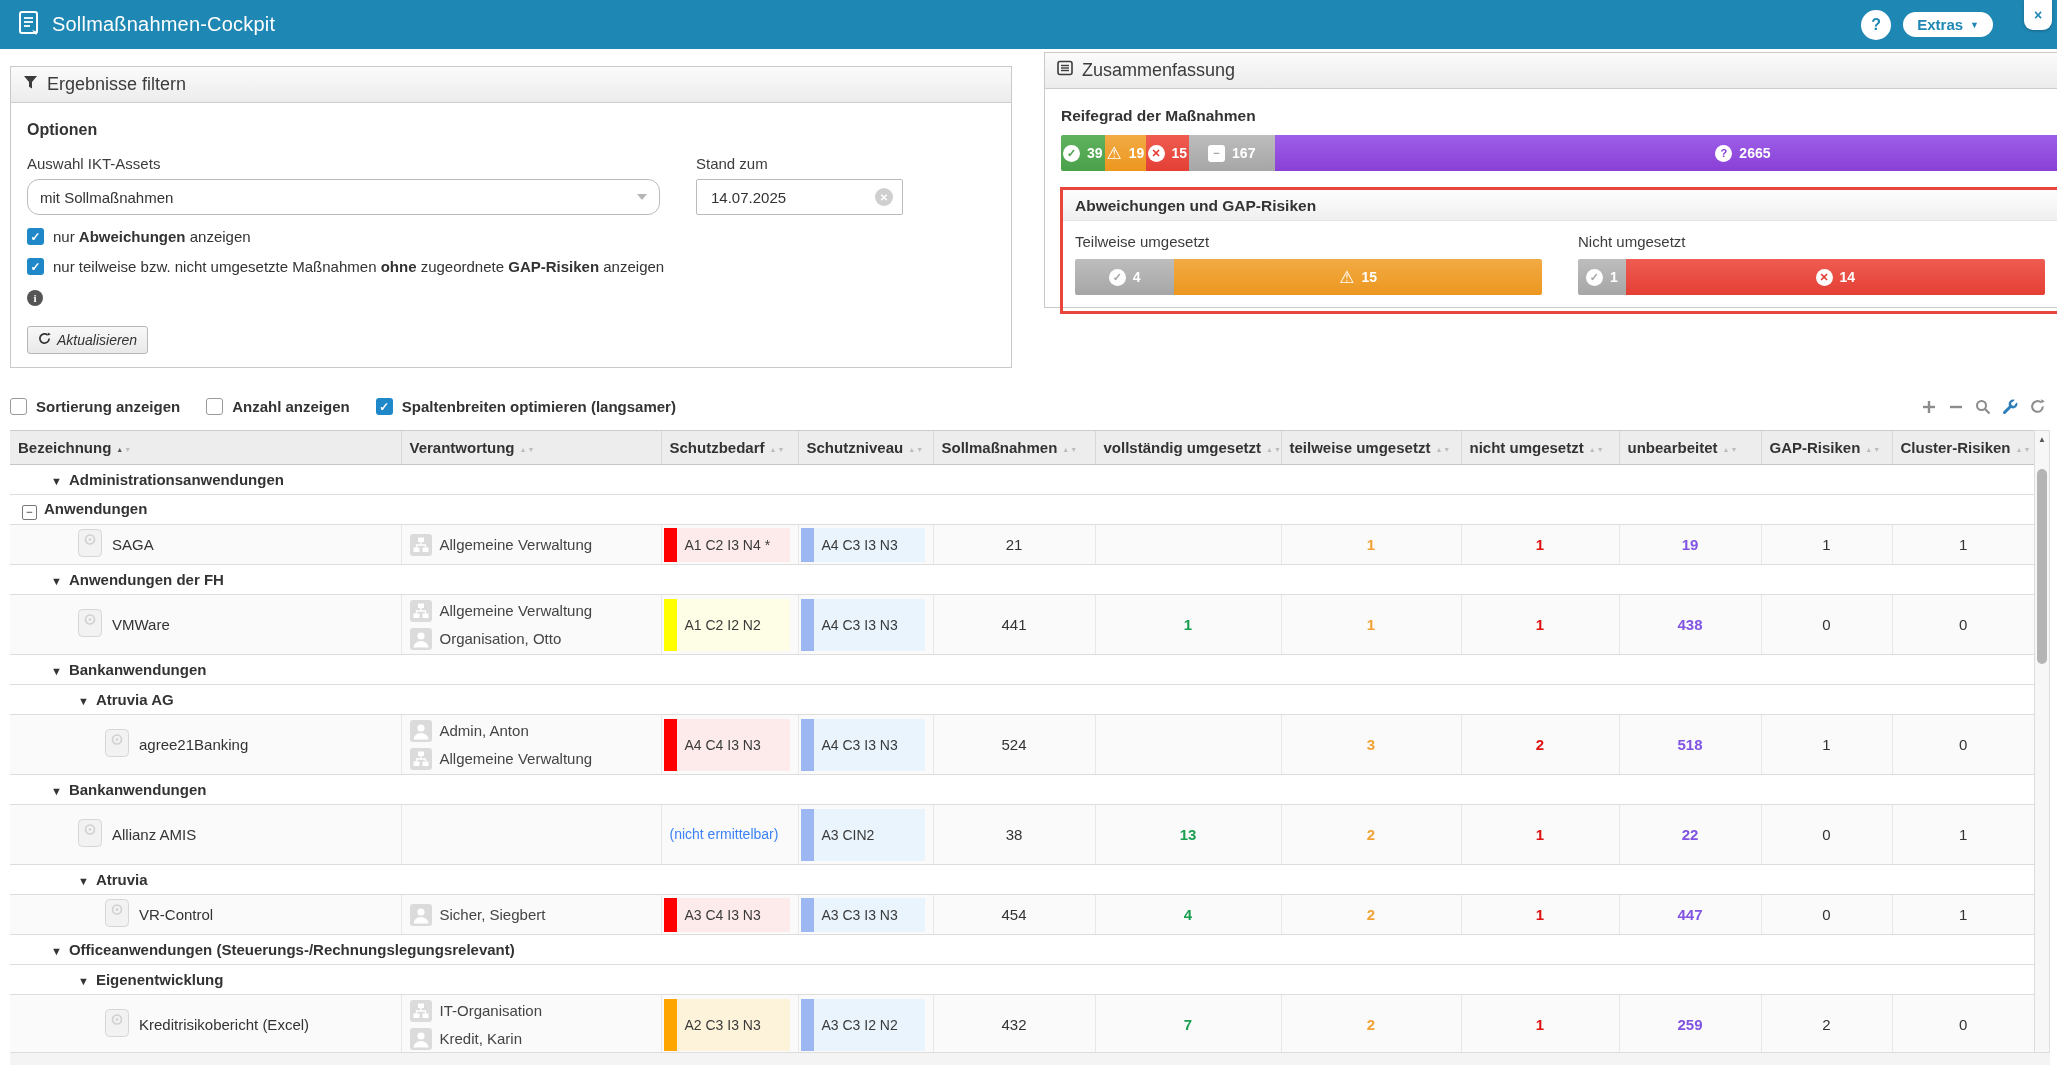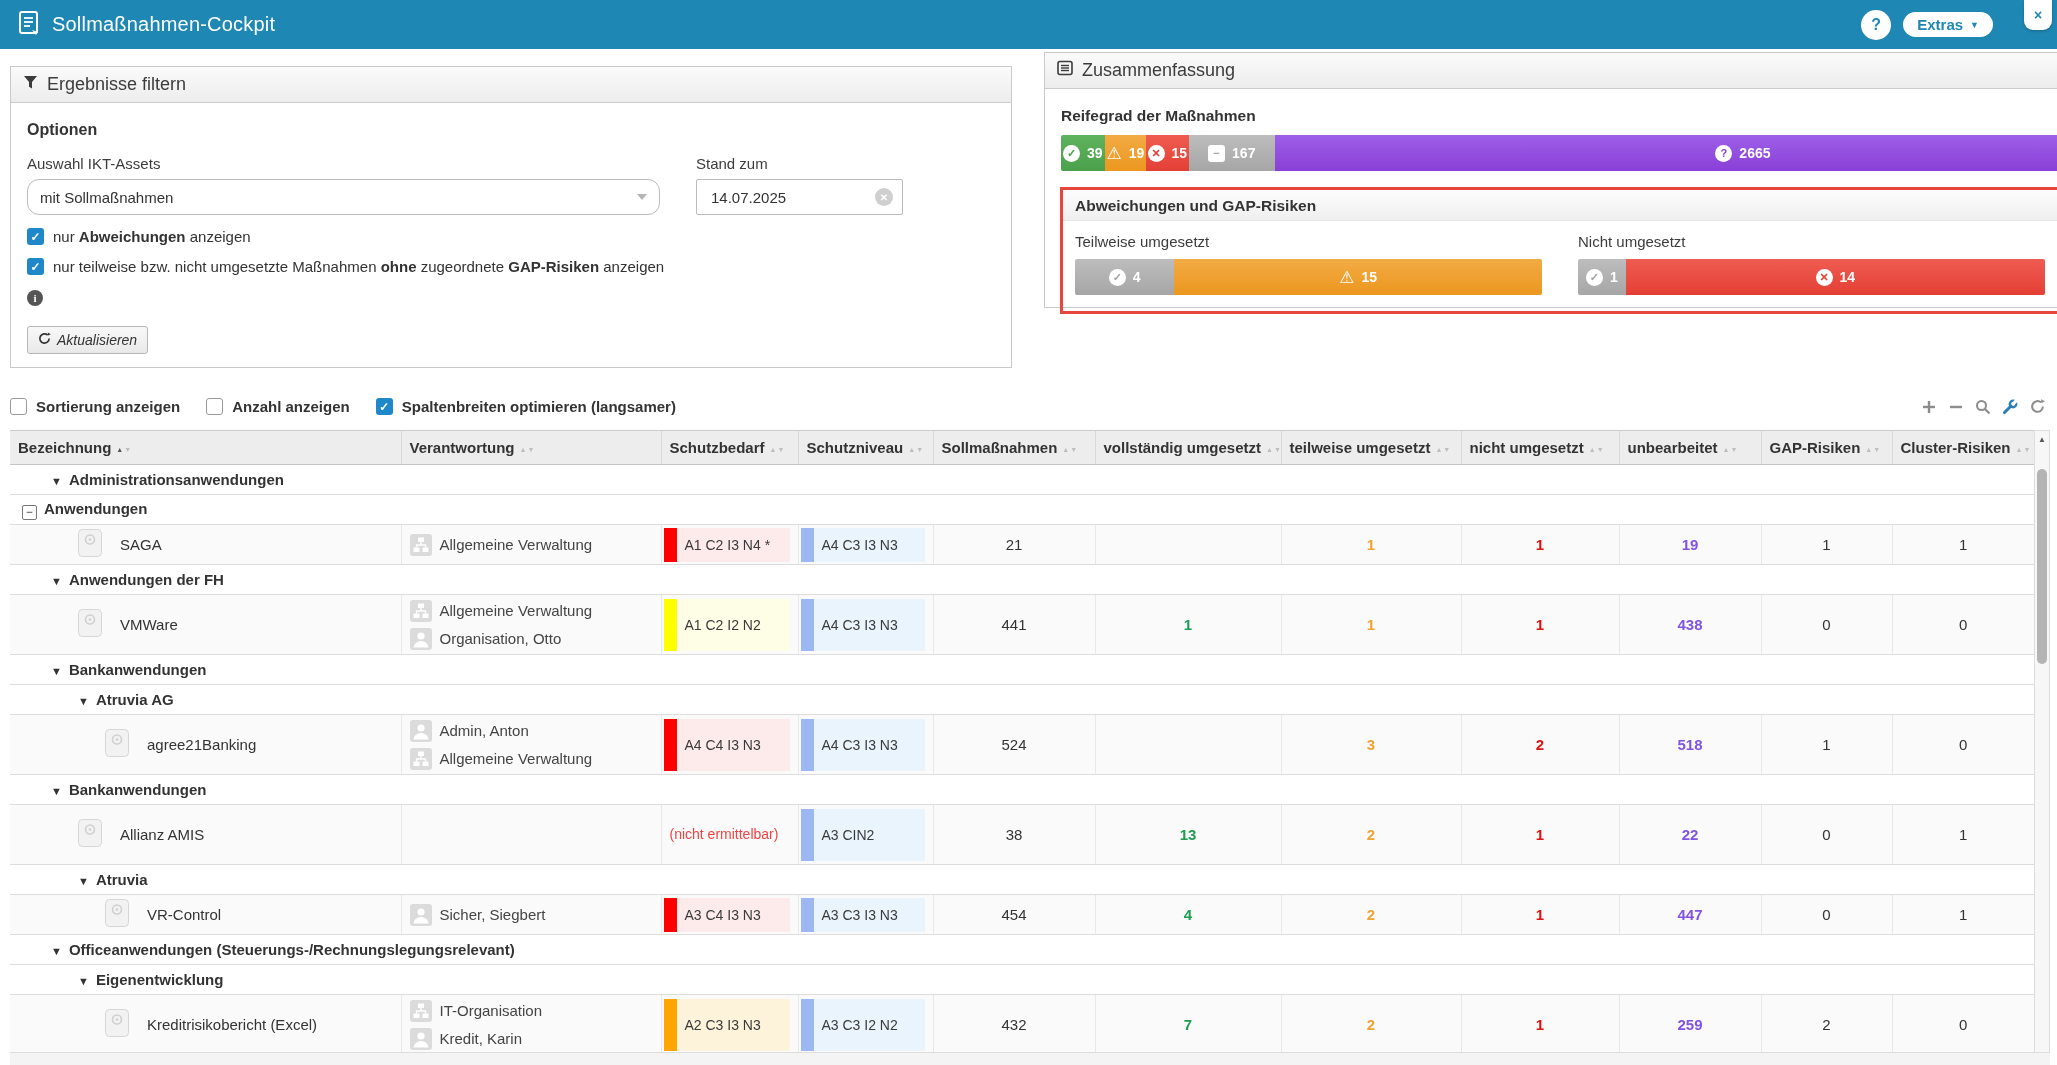--- a/index.html
+++ b/index.html
@@ -76,32 +76,32 @@
   .sort .active{color:#555;}
   tr.group{height:30px;background:#fff;}
   tr.group td{border-bottom:1px solid #ddd;font-weight:bold;font-size:15px;}
   tr.asset{background:#fafafa;height:40px;}
   tr.asset.tall{height:60px;}
   tr.asset td{border-bottom:1px solid #ddd;border-left:1px solid #e8e8e8;padding:0;font-size:15px;}
   tr.asset td:first-child{border-left:none;}
   .collapse-box{display:inline-flex;width:13px;height:13px;border:1px solid #777;border-radius:2px;color:#777;
                 align-items:center;justify-content:center;font-size:11px;line-height:1;margin-right:7px;vertical-align:-2px;}
   .tri{color:#333;font-size:11px;margin-right:7px;}
-  .name-cell{display:flex;align-items:center;gap:18px;}
+  .name-cell{display:flex;align-items:center;gap:10px;}
   .resp-line{display:flex;align-items:center;gap:8px;padding:2px 8px;line-height:24px;color:#444;}
   .resp-line svg{flex:0 0 auto;display:block;}
   .chip{display:flex;align-items:center;margin:0 8px 0 2px;}
   .chip-bar{width:13px;align-self:stretch;}
   .chip-text{flex:1;align-self:stretch;display:flex;align-items:center;padding-left:8px;font-size:14px;color:#3a3a3a;}
   td.num{text-align:center;}
   .v-voll{color:#1a9e50;font-weight:bold;}
   .v-teil{color:#f1a236;font-weight:bold;}
   .v-nicht{color:#df1212;font-weight:bold;}
   .v-unb{color:#8153e2;font-weight:bold;}
-  .nb-text{padding:6px 8px;color:#ef4444;font-size:14px;line-height:1.4;}
+  .nb-text{padding:6px 8px;color:#3b82f6;font-size:14px;line-height:1.4;}
   
   .vscroll{position:absolute;top:430px;right:7px;width:16px;bottom:0;background:#f7f7f7;border:1px solid #ddd;box-sizing:border-box;}
   .vs-up{height:16px;display:flex;align-items:center;justify-content:center;font-size:8px;color:#555;cursor:pointer;}
   .vs-thumb{position:absolute;top:38px;left:2px;width:10px;height:195px;background:#b4b4b4;border-radius:6px;cursor:pointer;}
   .bottom-band{position:absolute;left:10px;right:7px;bottom:0;height:12px;background:#f4f4f4;border-top:1px solid #ddd;}
 </style>
 </head>
 <body>
 
 <div class="app-header">

